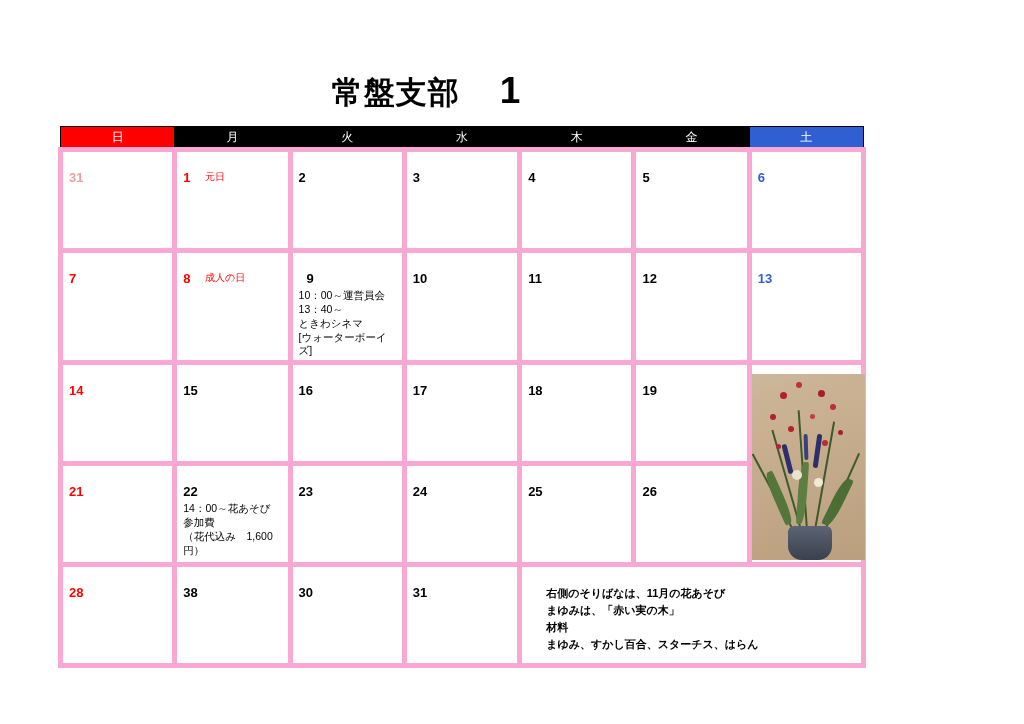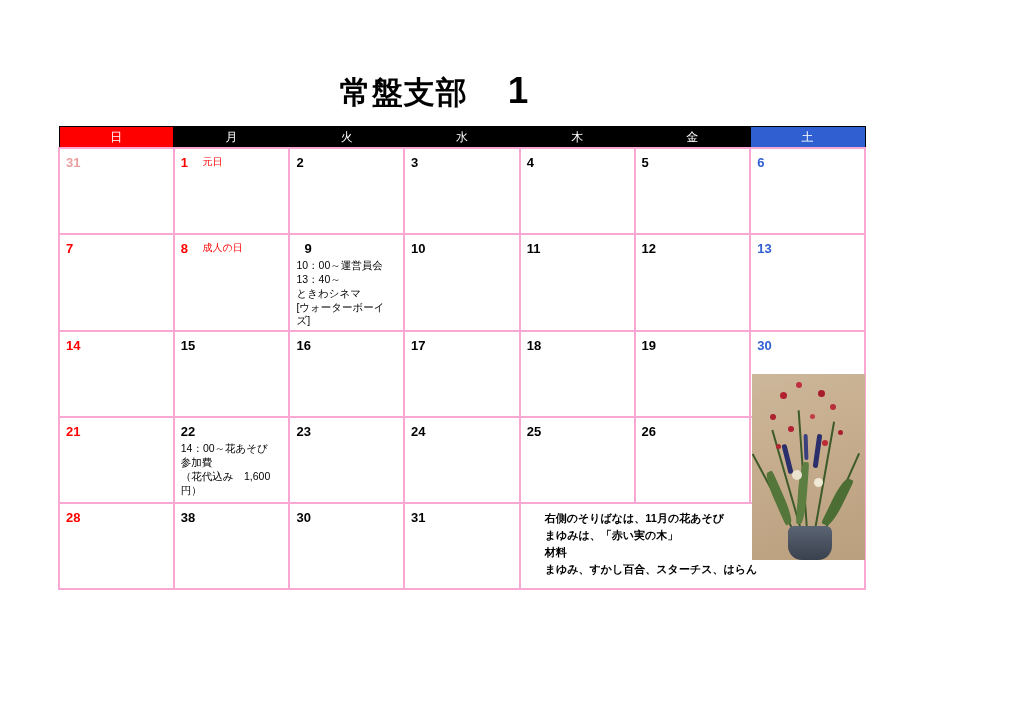--- a/index.html
+++ b/index.html
@@ -16,21 +16,21 @@
     overflow: hidden;
   }
   .page {
     position: relative;
     width: 1024px;
     height: 724px;
   }
   
   .title-row {
     position: absolute;
-    left: 12px;
+    left: 4px;
     top: 70px;
     width: 844px;
     display: flex;
     align-items: baseline;
     justify-content: center;
     white-space: nowrap;
   }
   .title-branch {
     font-size: 31px;
     font-weight: bold;
@@ -78,23 +78,23 @@
   }
   .hd-weekday {
     background: #000000;
     color: #ffffff;
   }
   .hd-sat {
     background: #2f5fd0;
     color: #ffffff;
   }
   .calendar td {
-    border: 2px solid #f9a8d4;
+    border: 5px solid #f9a8d4;
     vertical-align: top;
-    padding: 4px 5px 2px 6px;
+    padding: 16px 5px 2px 6px;
     height: 78px;
     position: relative;
     overflow: hidden;
   }
   .daynum {
     font-size: 13px;
     font-weight: bold;
     line-height: 1.1;
     display: inline-block;
   }

